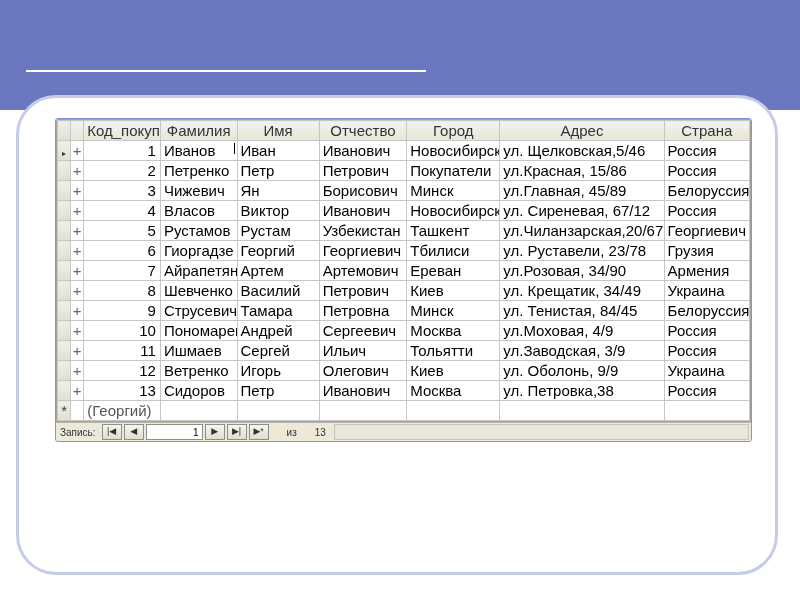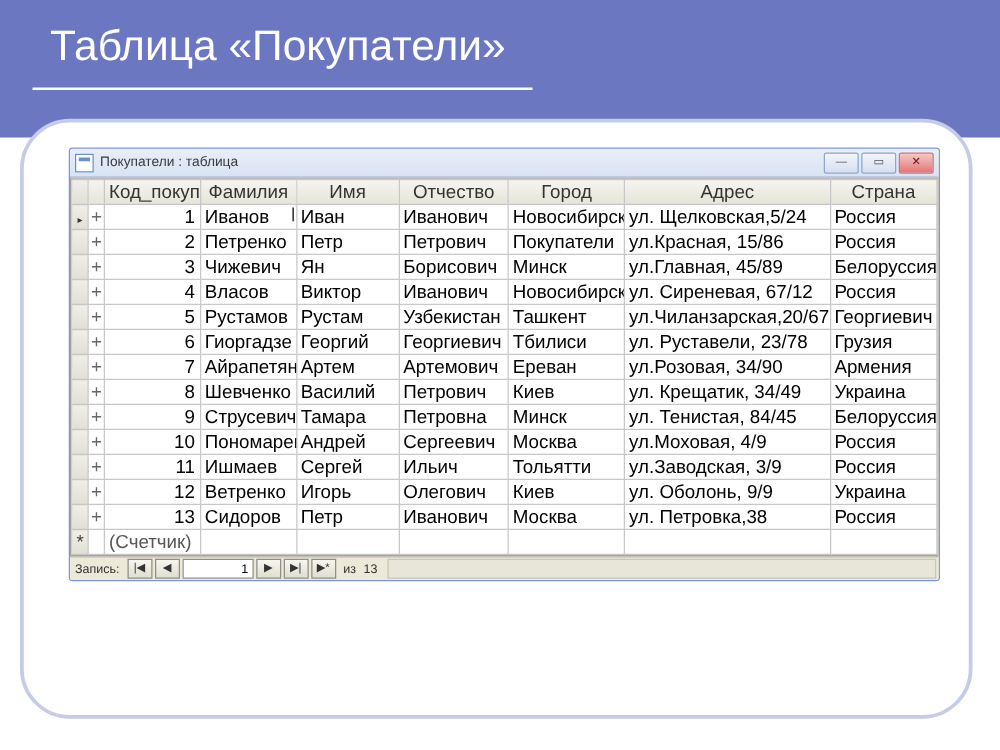--- a/index.html
+++ b/index.html
@@ -197,50 +197,41 @@
   }
   .recno-input {
     width: 50px;
     height: 12px;
     border: 1px solid #8f8f89;
     background: #fff;
     font-size: 10px;
     text-align: right;
     padding-right: 3px;
   }
-  .navbar .of { margin: 0 4px; }
+  .navbar .of { margin: 0 16px; }
   .navbar .scroll-track {
     flex: 1;
     height: 14px;
     margin-left: 6px;
     margin-right: 2px;
     background: #e8e6d9;
     border: 1px solid #c8c6b9;
   }
 </style>
 </head>
 <body>
 
 <div class="slide-banner">
-  <h1>Таблица «Покупатели»</h1>
   <div class="rule"></div>
 </div>
 
 <div class="frame"></div>
 
 <div class="window">
 
-  <div class="titlebar">
-    <span class="db-icon"></span>
-    <span>Покупатели : таблица</span>
-    <span class="grow"></span>
-    <span class="win-btn">—</span>
-    <span class="win-btn">▭</span>
-    <span class="win-btn close">✕</span>
-  </div>
 
   <div class="grid-wrap">
     <table class="grid">
       <colgroup>
         <col style="width:12px">
           <col style="width:12px">
         <col class="c-code">
           <col class="c-fam">
           <col class="c-name">
         <col class="c-patr">
@@ -263,21 +254,21 @@
       </thead>
       <tbody id="grid-body">
           <tr>
             <td class="rowhdr current"></td>
             <td class="plus">+</td>
             <td class="num">1</td>
             <td class="caret-cell">Иванов</td>
             <td>Иван</td>
             <td>Иванович</td>
             <td>Новосибирск</td>
-            <td>ул. Щелковская,5/24</td>
+            <td>ул. Щелковская,5/46</td>
             <td>Россия</td>
           </tr>
           <tr>
             <td class="rowhdr"></td>
             <td class="plus">+</td>
             <td class="num">2</td>
             <td>Петренко</td>
             <td>Петр</td>
             <td>Петрович</td>
             <td>Покупатели</td>
@@ -401,21 +392,21 @@
             <td>Сидоров</td>
             <td>Петр</td>
             <td>Иванович</td>
             <td>Москва</td>
             <td>ул. Петровка,38</td>
             <td>Россия</td>
           </tr>
           <tr class="new-row">
             <td class="rowhdr">*</td>
             <td class="plus"></td>
-            <td>(Счетчик)</td>
+            <td>(Георгий)</td>
             <td></td>
             <td></td>
             <td></td>
             <td></td>
             <td></td>
             <td></td>
           </tr>
         </tbody>
     </table>
   </div>

